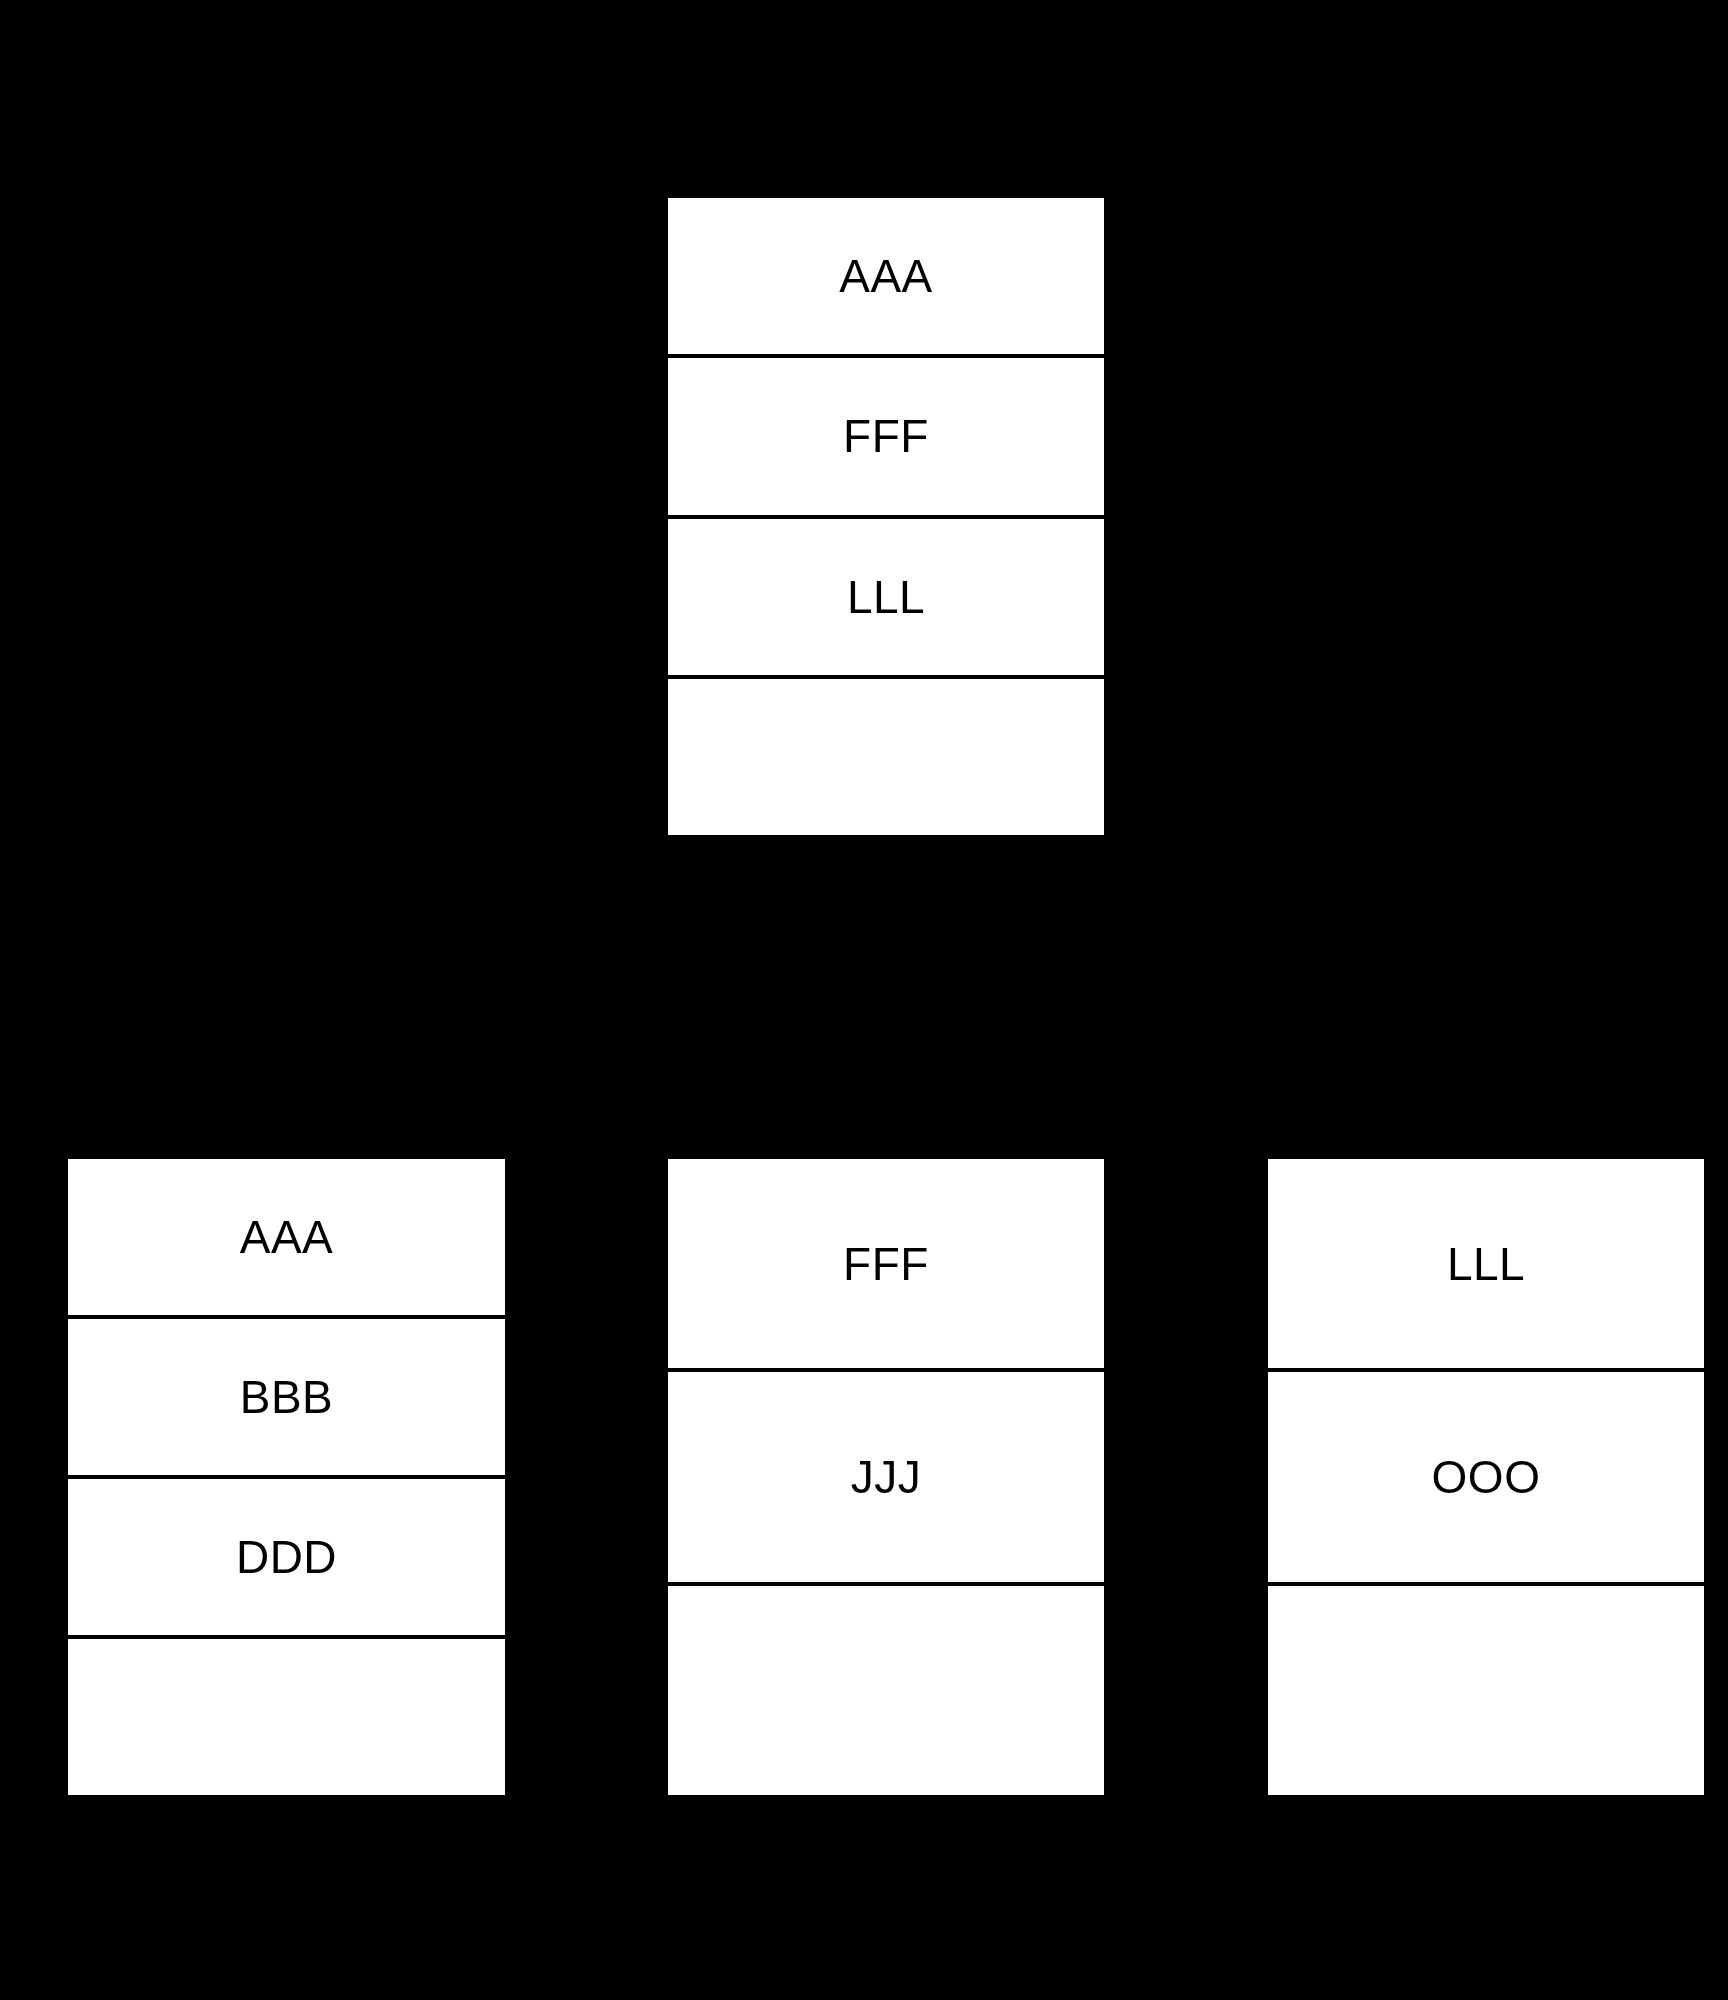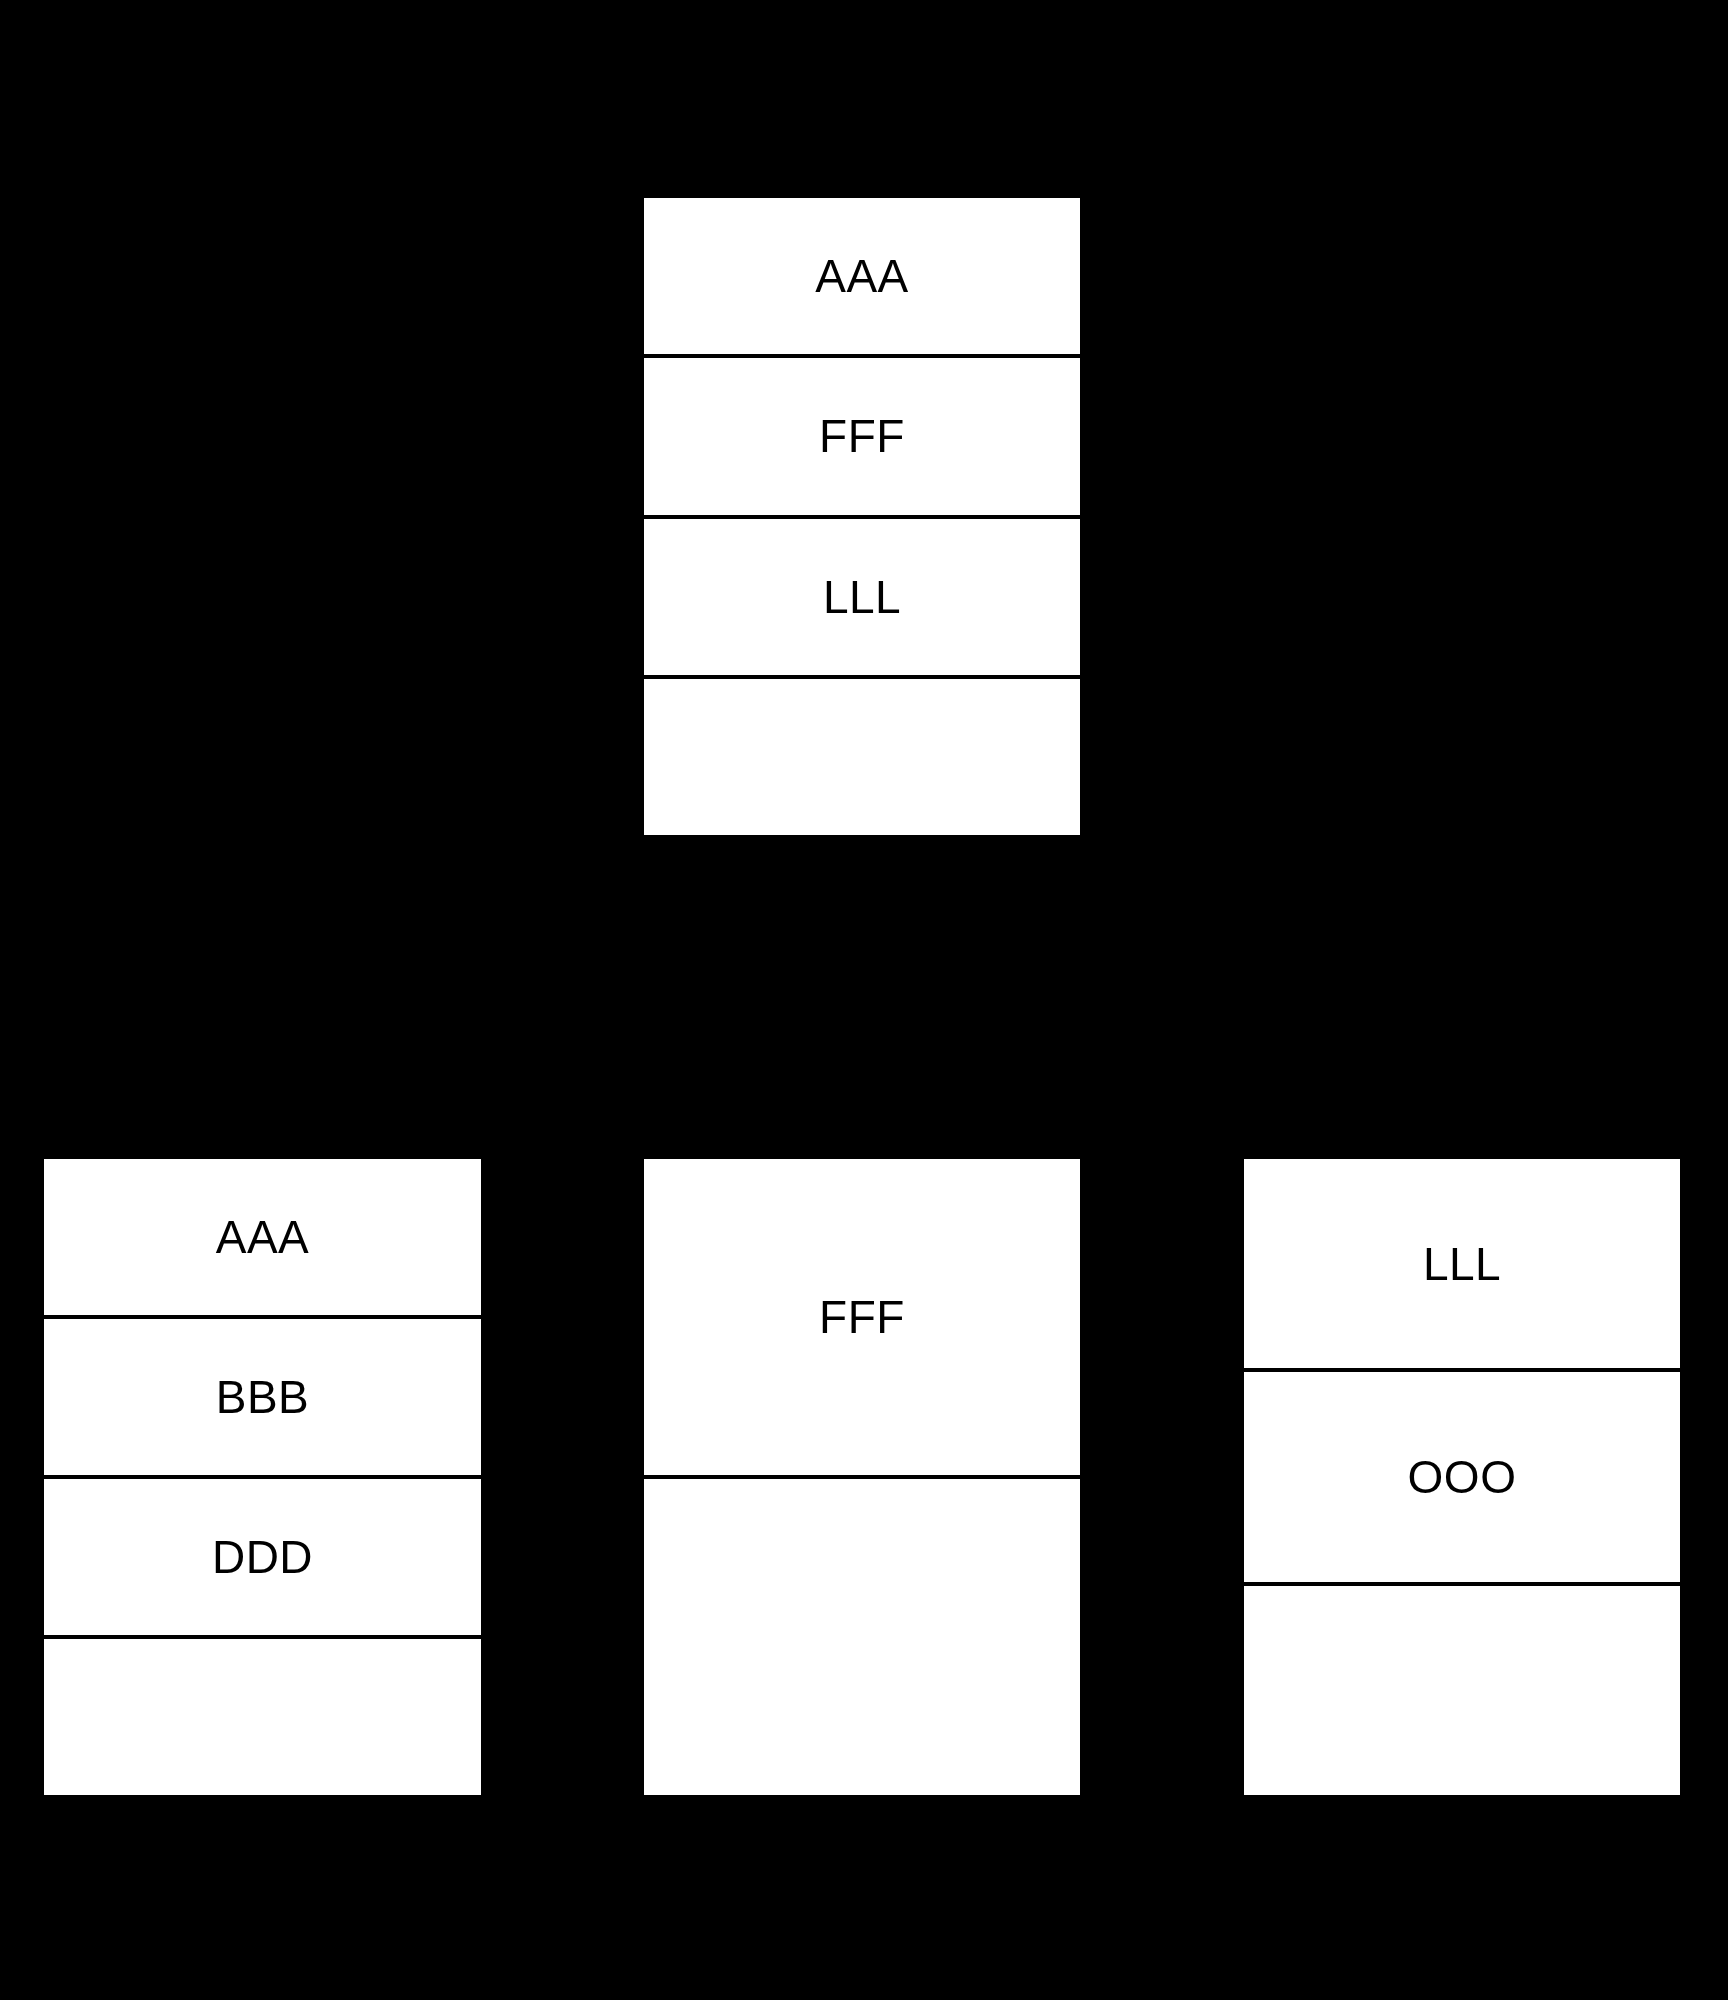--- a/index.html
+++ b/index.html
@@ -21,20 +21,21 @@
     background: #000000;
   }
 
   
   .table {
     position: absolute;
     background: #86efac;
     box-sizing: border-box;
     display: flex;
     flex-direction: column;
+    margin-left: 24px;
   }
 
   .cell {
     box-sizing: border-box;
     background: #ffffff;
     color: #000000;
     font-size: 46px;
     line-height: 1;
     letter-spacing: 0.5px;
     display: flex;
@@ -96,20 +97,21 @@
 
   <div class="table" id="table-child-1">
     <div class="cell">AAA</div>
     <div class="cell">BBB</div>
     <div class="cell">DDD</div>
     <div class="cell empty"></div>
   </div>
 
   <div class="table" id="table-child-2">
     <div class="cell">FFF</div>
+    <div class="cell">JJJ</div>
     <div class="cell empty"></div>
   </div>
 
   <div class="table" id="table-child-3">
     <div class="cell">LLL</div>
     <div class="cell">OOO</div>
     <div class="cell empty"></div>
   </div>
 
 </div>

